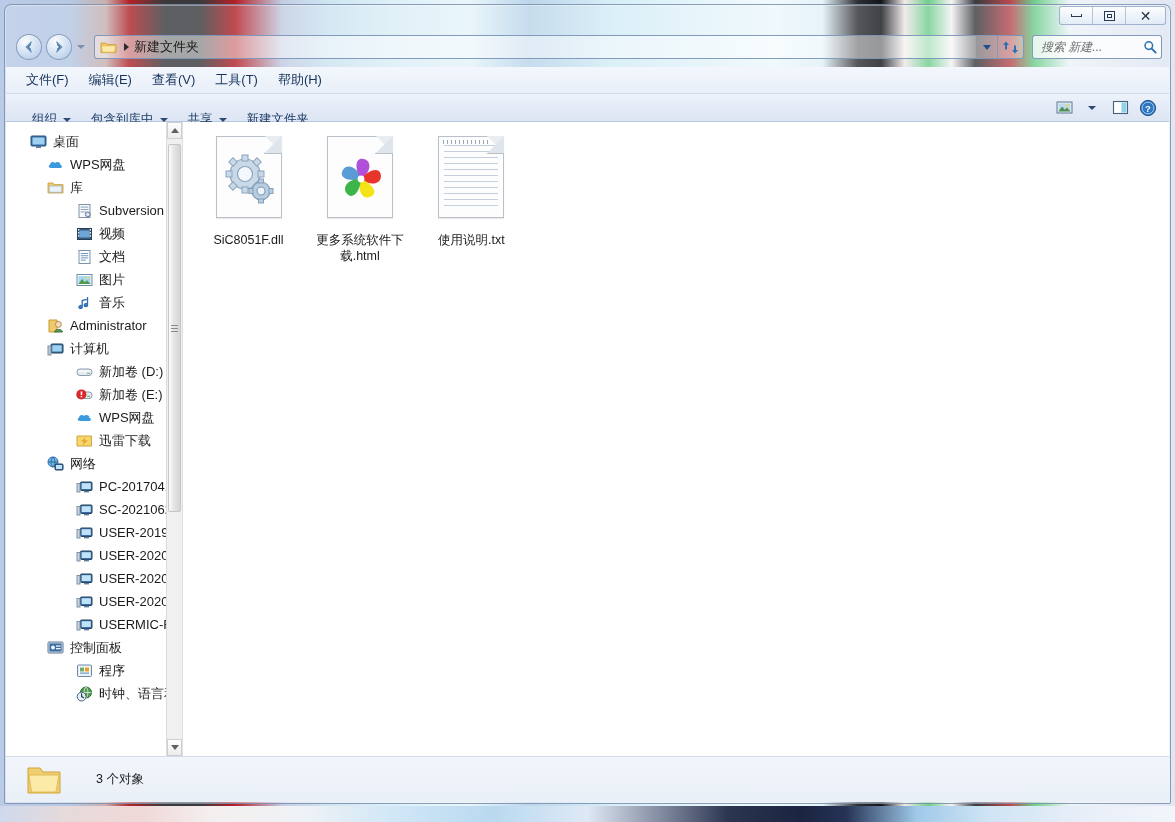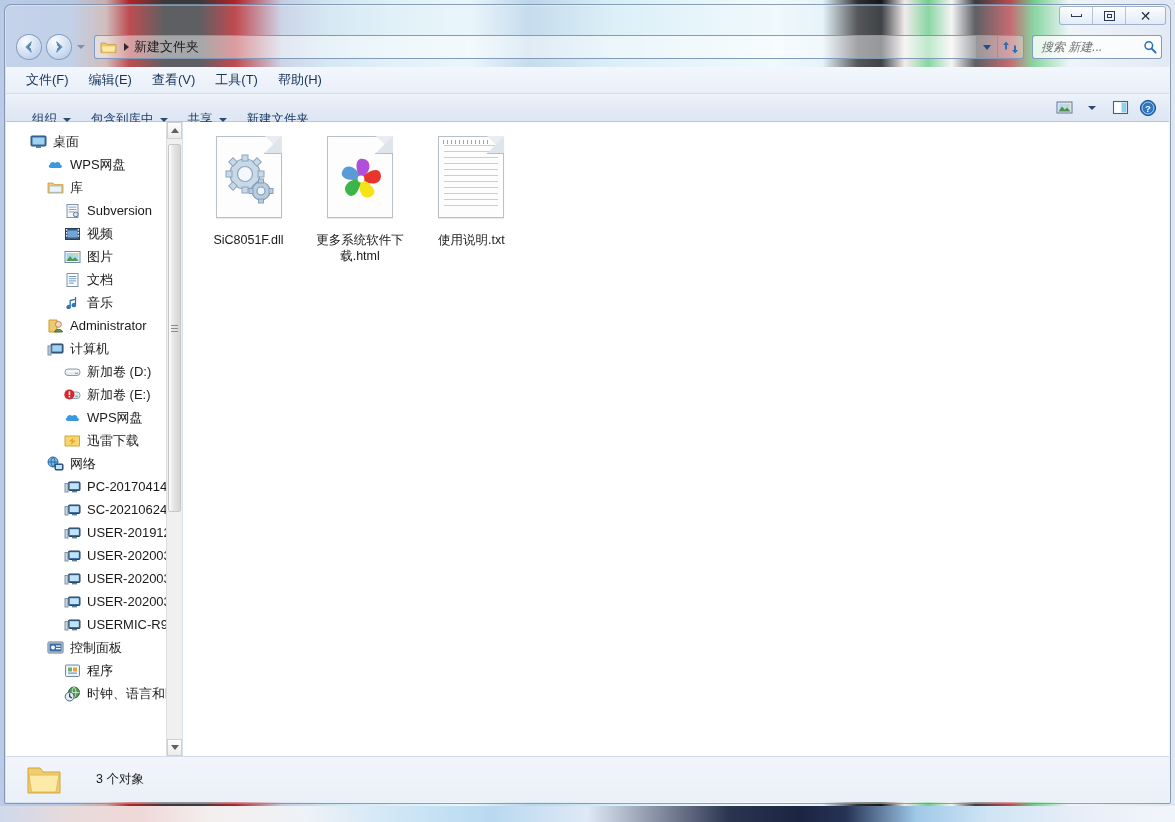--- a/index.html
+++ b/index.html
@@ -152,21 +152,21 @@
     overflow:hidden;
   }
   .navlist { padding-top:8px; }
   .navitem {
     height:23px; display:flex; align-items:center; gap:6px;
     font-size:13px; color:#1a1a1a; white-space:nowrap;
     padding-right:4px;
   }
   .lvl0 { padding-left:24px; }
   .lvl1 { padding-left:41px; }
-  .lvl2 { padding-left:58px; }
+  .lvl2 { padding-left:58px;margin-left:12px; }
   .navicon { width:17px; height:16px; flex:none; position:relative; }
   .navlabel { overflow:hidden; text-overflow:clip; }
 
   
   .nav-scroll {
     position:absolute; right:0; top:0; width:16px; bottom:0;
     background:#f0f0f0; border-left:1px solid #dcdcdc;
   }
   .sb-arrow { height:17px; background:linear-gradient(180deg,#fdfdfd,#ececec); border:1px solid #cfcfcf; display:flex;align-items:center;justify-content:center; }
   .sb-arrow.top { position:absolute; top:0; left:0; right:0; }
@@ -390,38 +390,38 @@
                   <rect x="2" y="9" width="1.3" height="1.6"></rect>
                   <rect x="13.7" y="3" width="1.3" height="1.6"></rect>
                   <rect x="13.7" y="6" width="1.3" height="1.6"></rect>
                   <rect x="13.7" y="9" width="1.3" height="1.6"></rect>
                 </g>
               </svg></span>
             <span class="navlabel">视频</span>
           </div>
           <div class="navitem lvl2">
             <span class="navicon"><svg width="17" height="16" viewBox="0 0 17 16">
-                <rect x="1" y="2.5" width="15" height="11" fill="#fdfdfd" stroke="#6f8aa4"></rect>
-                <rect x="2.4" y="4" width="12.2" height="8" fill="#a8d8f0"></rect>
-                <path d="M2.4 12 L6 7 L8.8 10.2 L11 8.2 L14.6 12 Z" fill="#4f9a4f"></path>
-                <circle cx="11.6" cy="6" r="1.3" fill="#f6d95e"></circle>
-              </svg></span>
-            <span class="navlabel">图片</span>
-          </div>
-          <div class="navitem lvl2">
-            <span class="navicon"><svg width="17" height="16" viewBox="0 0 17 16">
                 <rect x="3" y="1.5" width="11" height="13" fill="#fdfdfd" stroke="#7f93a8"></rect>
                 <g fill="#6f9ac4">
                   <rect x="4.8" y="4" width="7.4" height="1"></rect>
                   <rect x="4.8" y="6.2" width="7.4" height="1"></rect>
                   <rect x="4.8" y="8.4" width="7.4" height="1"></rect>
                   <rect x="4.8" y="10.6" width="5" height="1"></rect>
                 </g>
               </svg></span>
             <span class="navlabel">文档</span>
+          </div>
+          <div class="navitem lvl2">
+            <span class="navicon"><svg width="17" height="16" viewBox="0 0 17 16">
+                <rect x="1" y="2.5" width="15" height="11" fill="#fdfdfd" stroke="#6f8aa4"></rect>
+                <rect x="2.4" y="4" width="12.2" height="8" fill="#a8d8f0"></rect>
+                <path d="M2.4 12 L6 7 L8.8 10.2 L11 8.2 L14.6 12 Z" fill="#4f9a4f"></path>
+                <circle cx="11.6" cy="6" r="1.3" fill="#f6d95e"></circle>
+              </svg></span>
+            <span class="navlabel">图片</span>
           </div>
           <div class="navitem lvl2">
             <span class="navicon"><svg width="17" height="16" viewBox="0 0 17 16">
                 <path d="M11.5 2 L11.5 10.2 C11.5 12 8.2 12.2 8.2 10.2 C8.2 8.6 10.4 8.3 11.5 9 L11.5 4.2 L6.2 5.6 L6.2 12 C6.2 13.9 3 14 3 12 C3 10.4 5.2 10.1 6.2 10.8" fill="none" stroke="#2f6fb5" stroke-width="1.3"></path>
                 <ellipse cx="9.8" cy="10.6" rx="1.8" ry="1.5" fill="#2f6fb5"></ellipse>
                 <ellipse cx="4.6" cy="12.4" rx="1.8" ry="1.5" fill="#2f6fb5"></ellipse>
               </svg></span>
             <span class="navlabel">音乐</span>
           </div>
           <div class="navitem lvl1">

